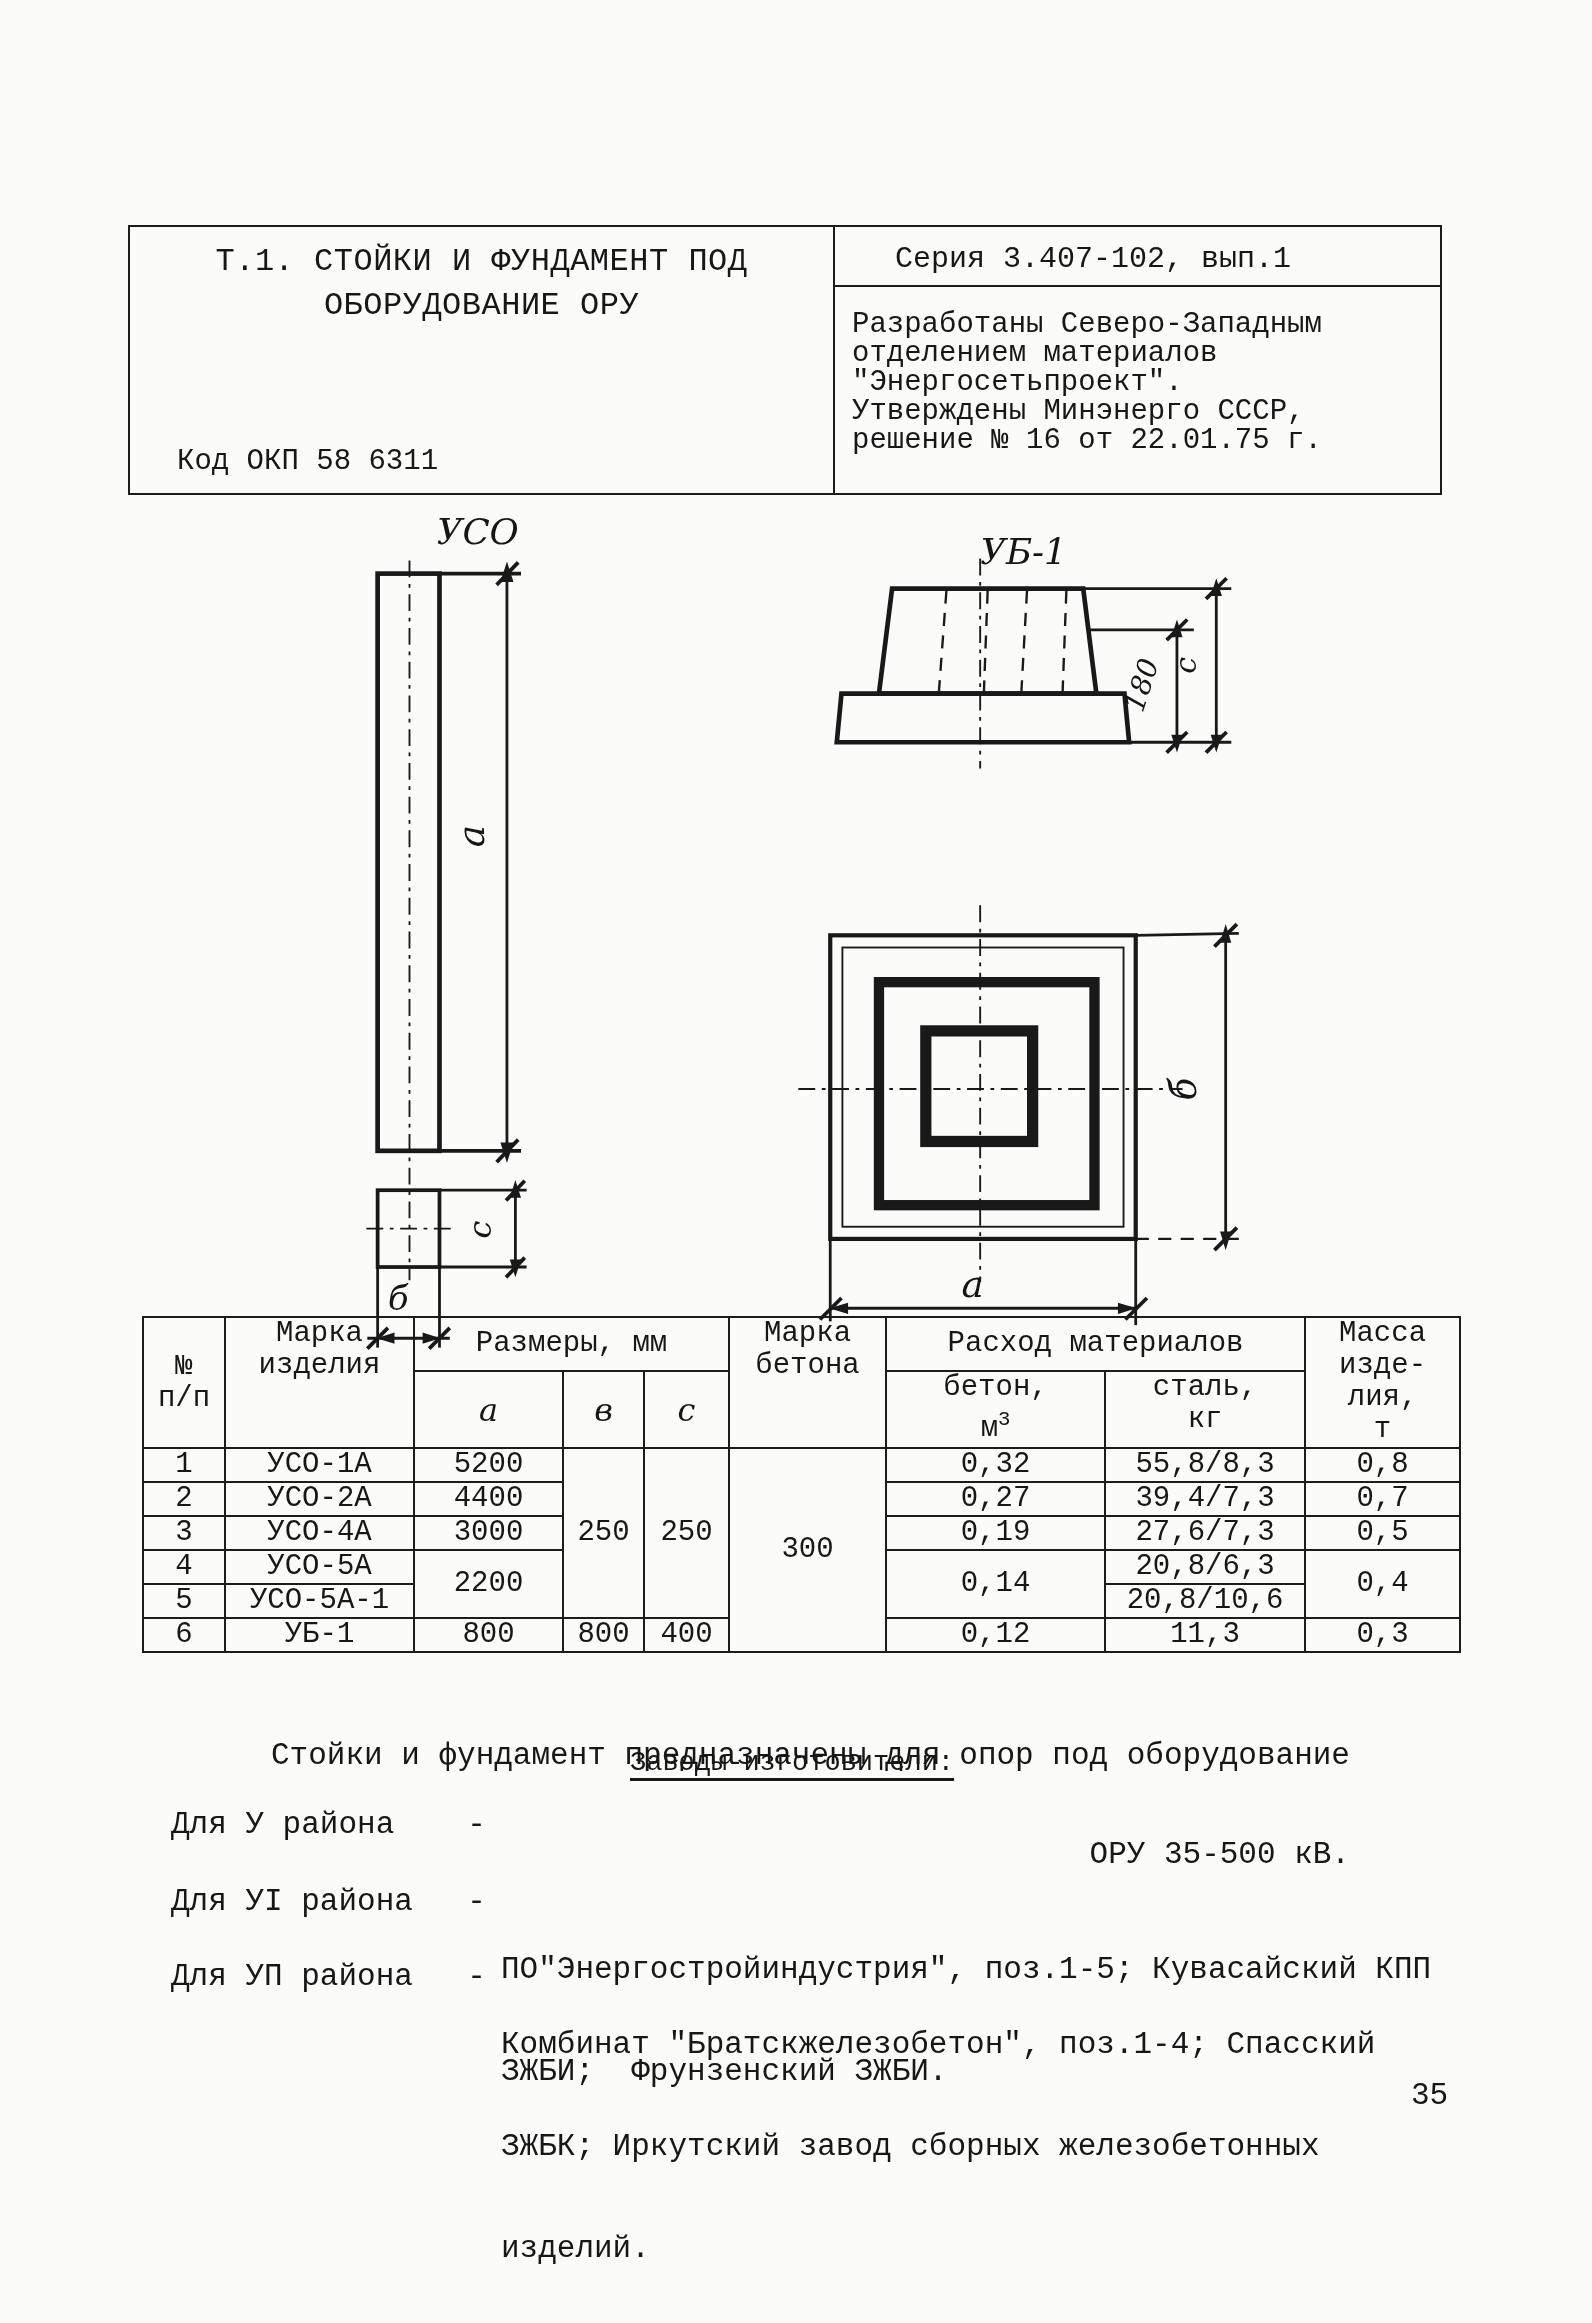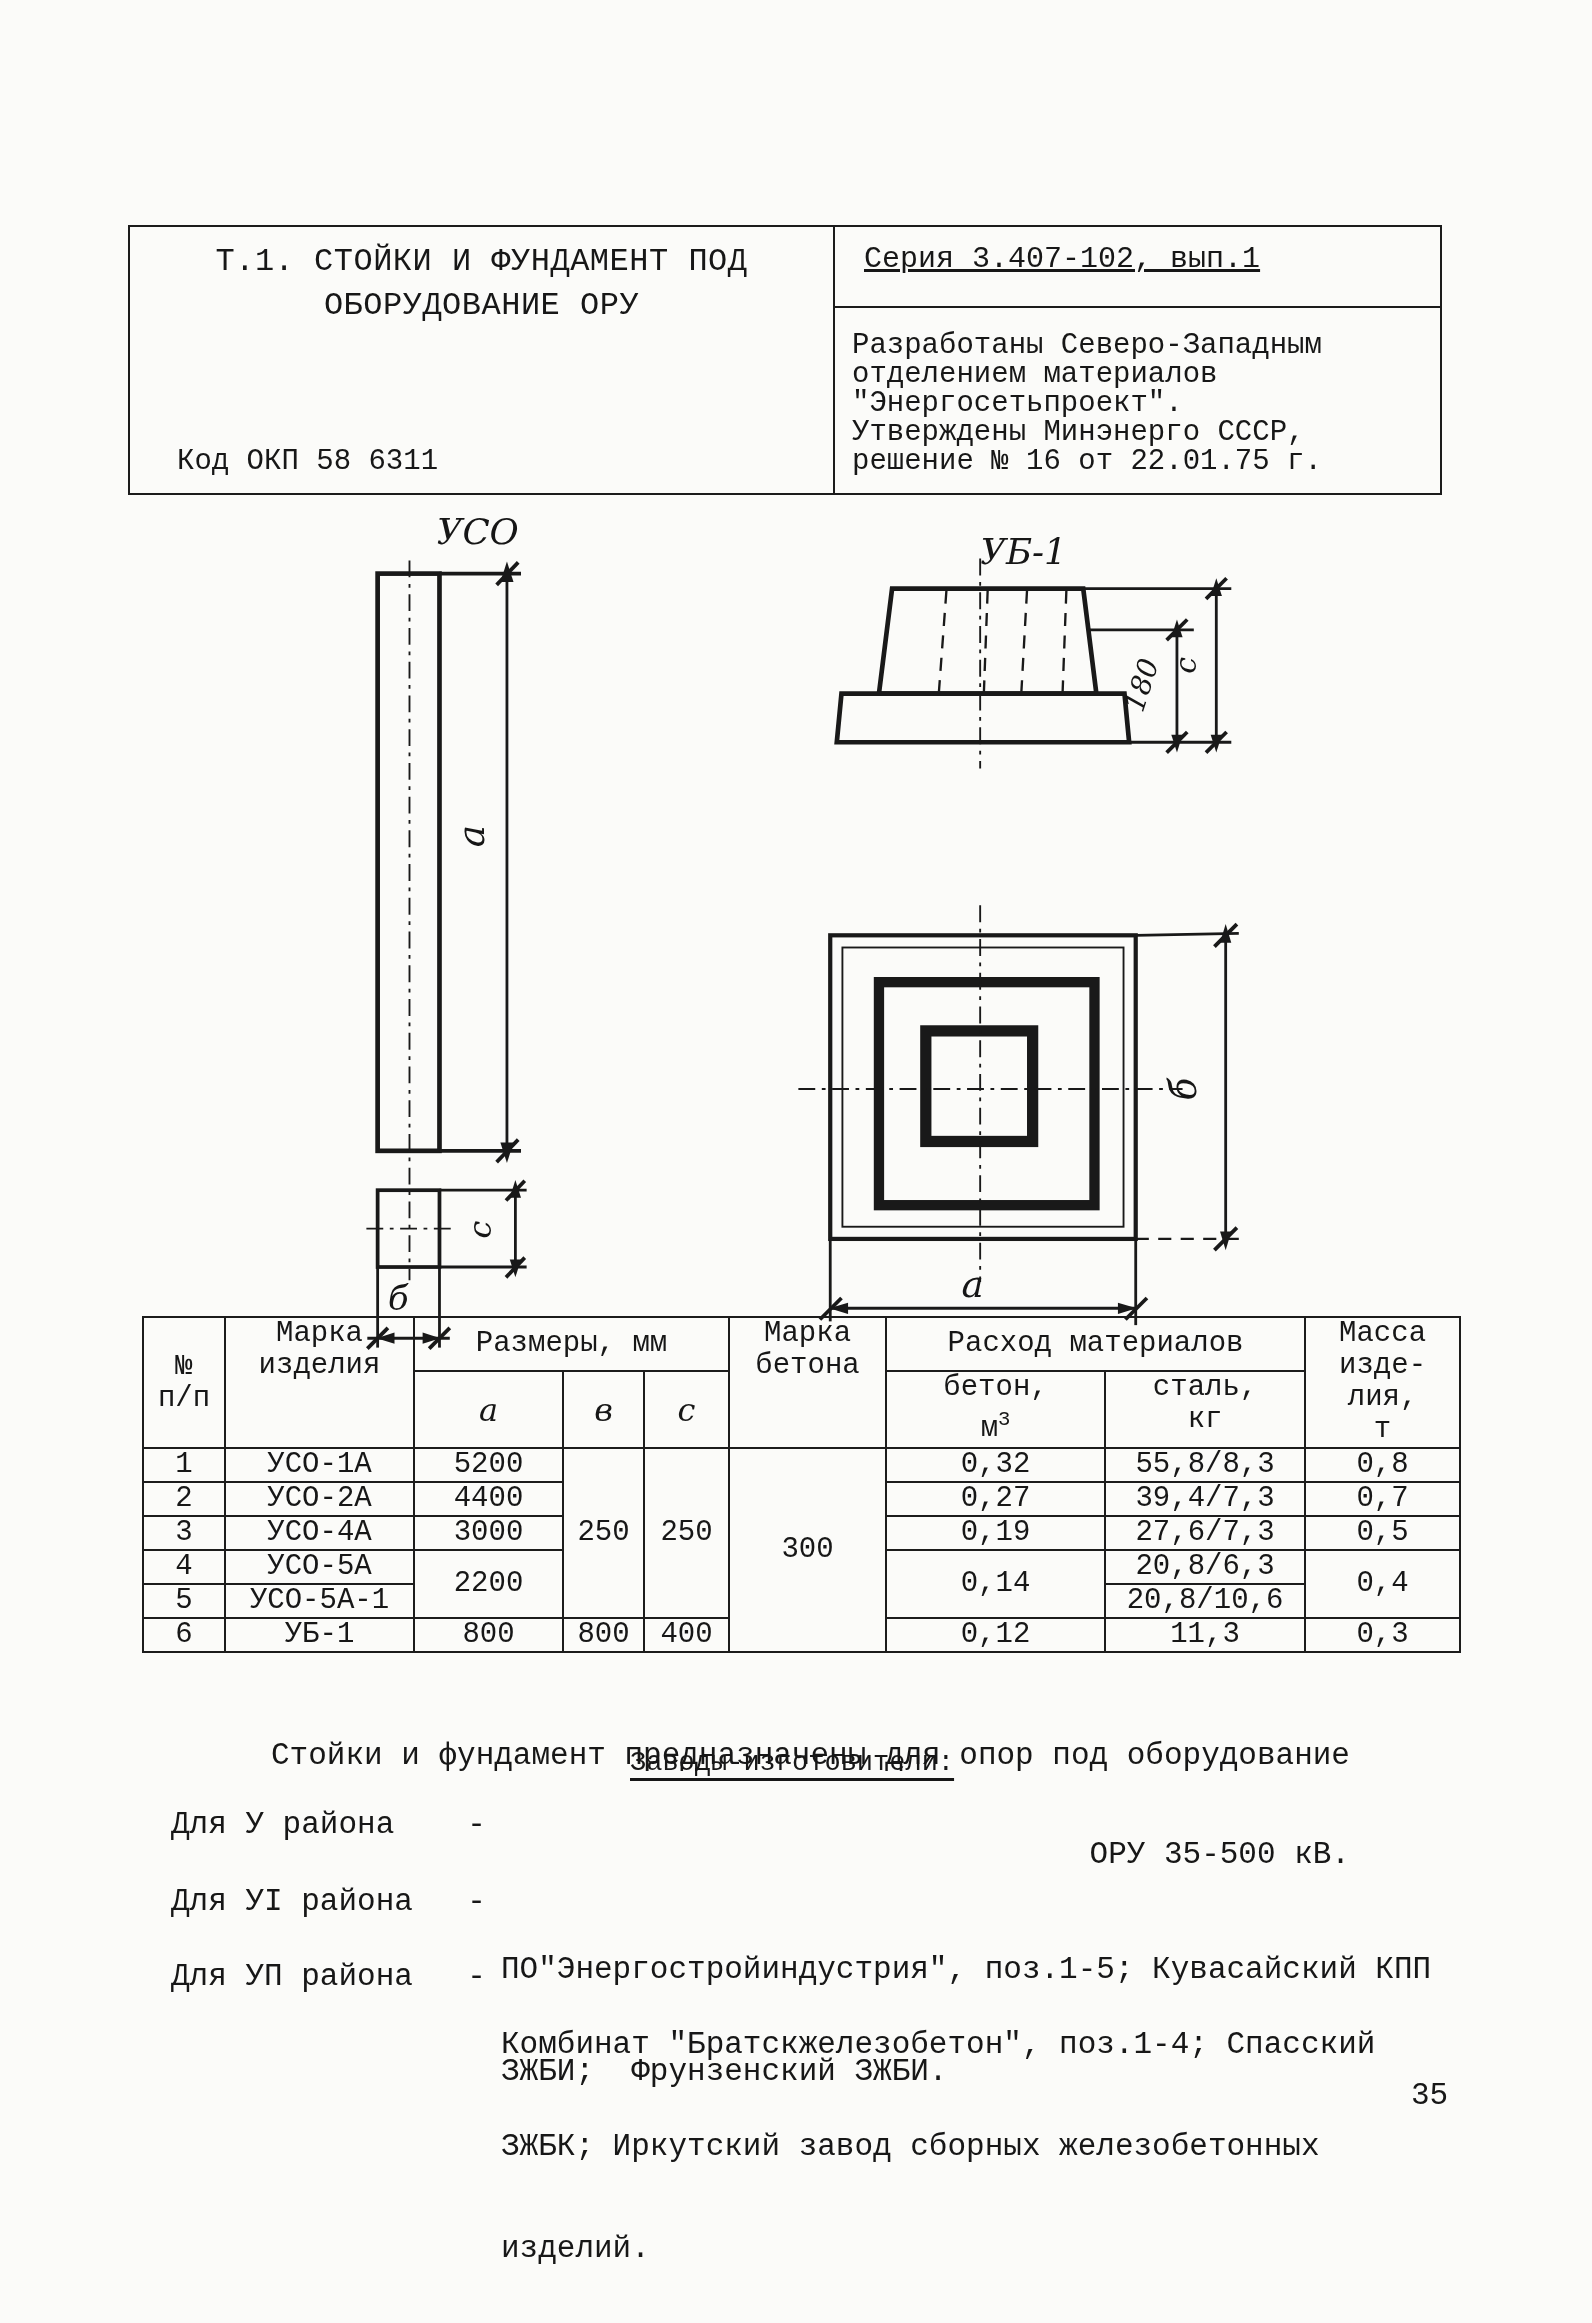--- a/index.html
+++ b/index.html
@@ -10,22 +10,22 @@
   }
   
   .title-block{
     position:absolute;left:128px;top:225px;width:1314px;height:270px;
     border:2.8px solid #1b1b1b;display:flex;box-sizing:border-box;
   }
   .tb-left{width:705px;border-right:2.8px solid #1b1b1b;position:relative;box-sizing:border-box;}
   .tb-title{margin-top:13px;text-align:center;font-size:32px;line-height:44px;letter-spacing:0.5px;}
   .tb-okp{position:absolute;left:47px;bottom:15px;font-size:29px;}
   .tb-right{flex:1;display:flex;flex-direction:column;box-sizing:border-box;}
-  .tb-series{height:81px;border-bottom:2.8px solid #1b1b1b;box-sizing:border-box;
-    padding:15px 0 0 29px;font-size:30px;text-decoration:underline;}
+  .tb-series{height:60px;border-bottom:2.8px solid #1b1b1b;box-sizing:border-box;
+    padding:15px 0 0 60px;font-size:30px;}
   .tb-dev{padding:22.5px 0 0 17px;font-size:29px;line-height:29px;}
   
   .drawing-svg{position:absolute;left:0;top:506px;width:1593px;height:853px;pointer-events:none;}
   .ln{stroke:#191919;fill:none;}
   .fl{fill:#191919;stroke:none;}
   .dashdot{stroke:#191919;fill:none;stroke-width:2;stroke-dasharray:18 7 4 7;}
   .dash{stroke:#191919;fill:none;stroke-width:2.5;stroke-dasharray:14 10;}
   .dlabel{font-family:"DejaVu Serif",serif;font-style:italic;fill:#161616;}
   
   .spec-table{

